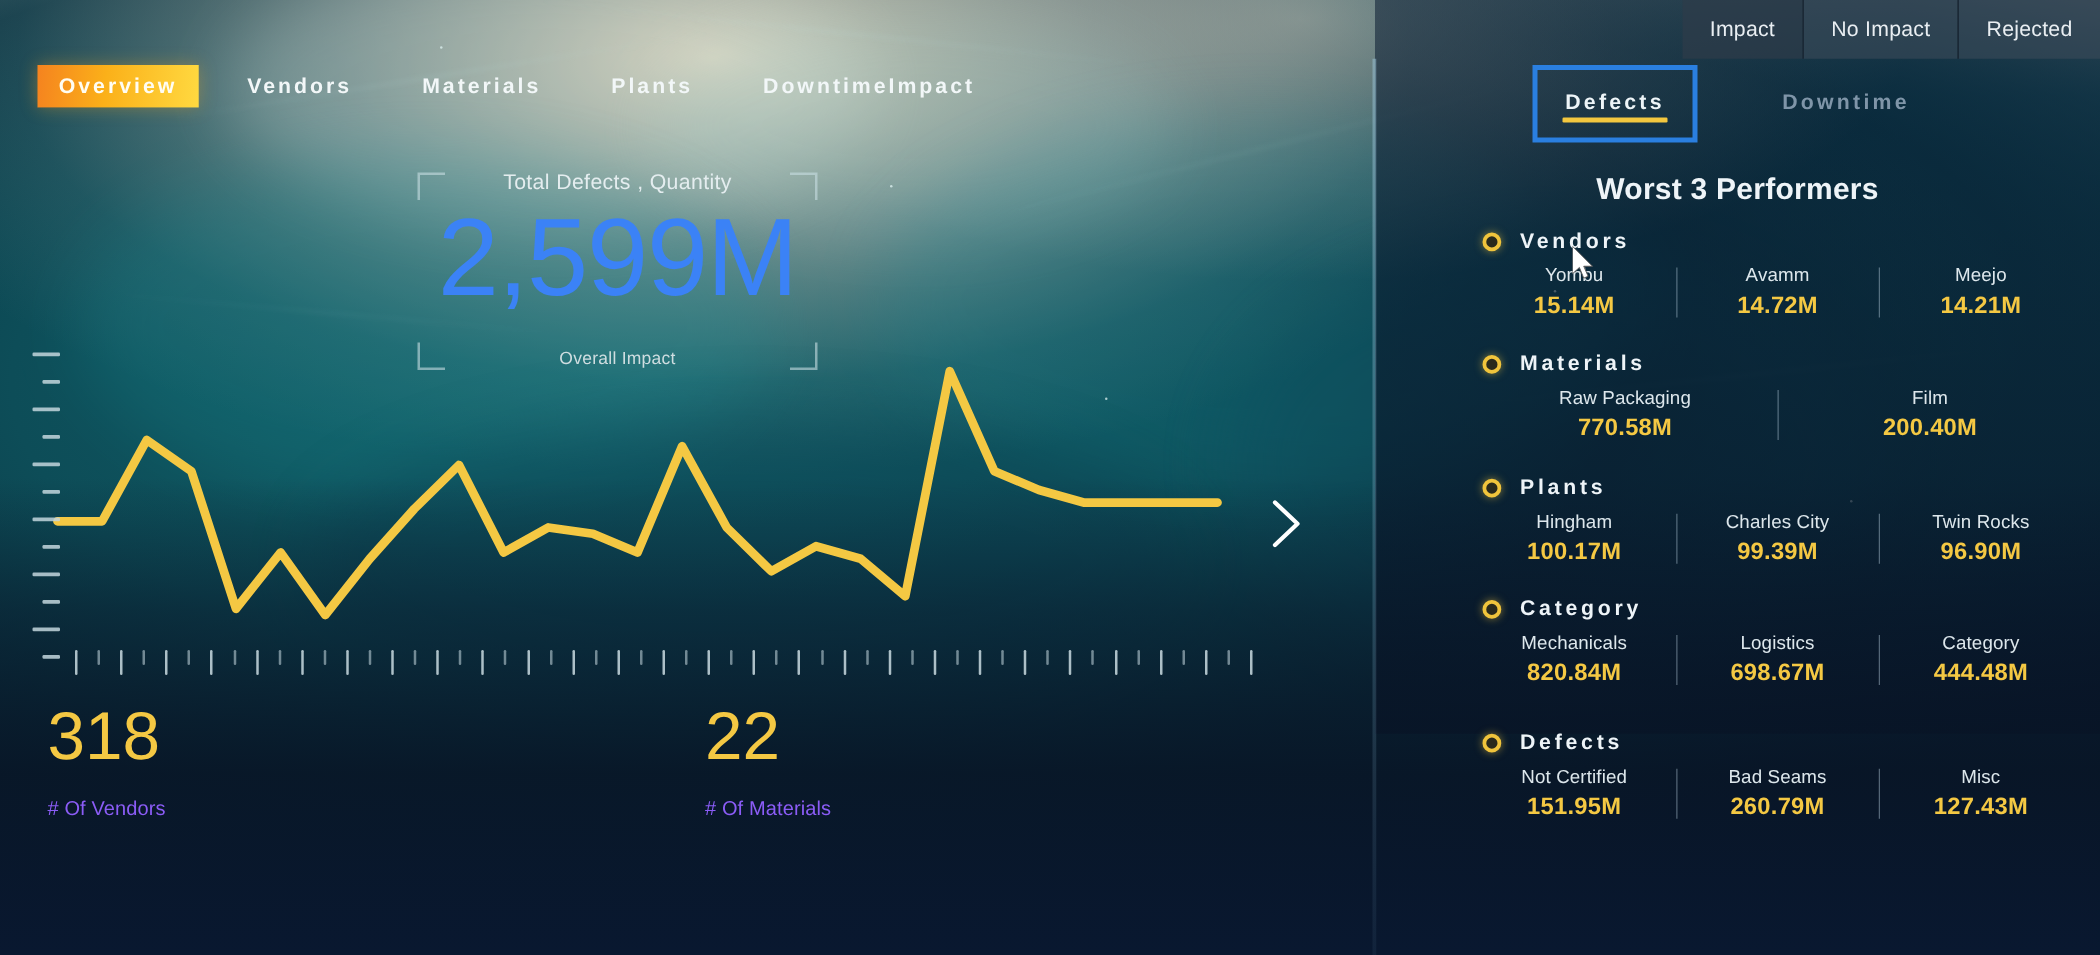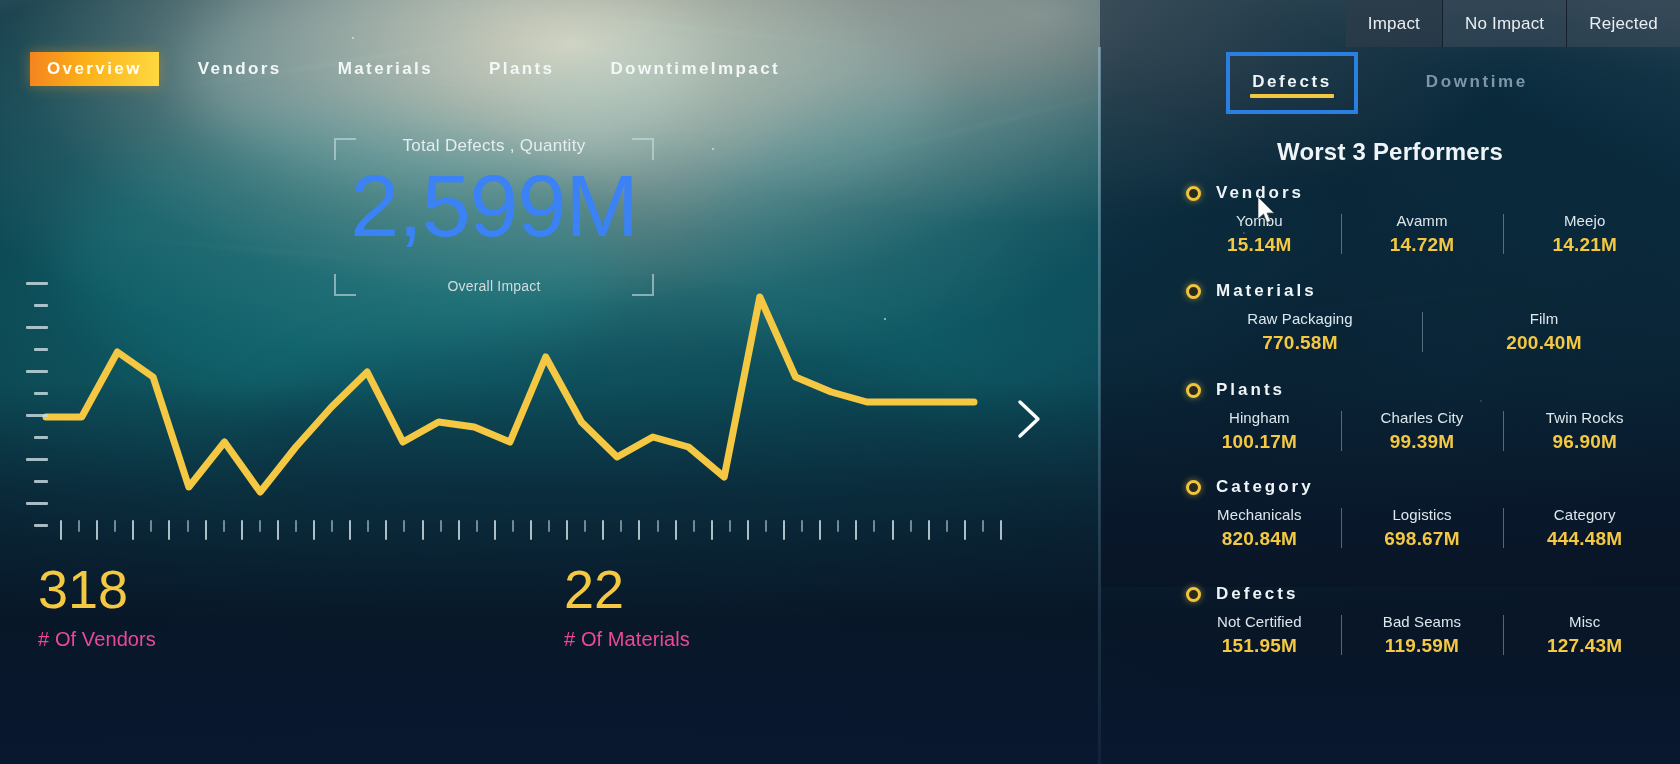--- a/index.html
+++ b/index.html
@@ -113,21 +113,21 @@
     width:34px; height:46px;
   }
 
   
   #bottom-kpis {
     position:absolute; left:0; top:562px; width:1090px; height:110px; z-index:20;
     display:flex;
   }
   .bk { flex:1; padding-left:38px; }
   .bk-value { font-size:54px; line-height:1.02; color:#f4c843; font-weight:400; }
-  .bk-label { font-size:20px; color:#ec4899; margin-top:11px; letter-spacing:.1px; }
+  .bk-label { font-size:16px; color:#8b5cf6; margin-top:22px; letter-spacing:.1px; }
   .bk.c2 { padding-left:0; text-align:left; }
   .bk.c3 { padding-left:0; text-align:center; padding-right:110px; }
 
   
   #right-panel {
     position:absolute; left:1100px; top:0; width:580px; height:587px; z-index:20;
     background:linear-gradient(180deg, rgba(10,28,50,.55) 0%, rgba(9,24,44,.62) 40%, rgba(8,20,38,.78) 100%);
   }
   #panel-divider {
     position:absolute; left:1098px; top:47px; width:3px; height:717px; z-index:21;
@@ -433,21 +433,21 @@
       <span class="bullet"></span>
       <span class="group-title">Defects</span>
     </div>
     <div class="group-row">
       <div class="cell">
         <div class="cell-name">Not Certified</div>
         <div class="cell-val">151.95M</div>
       </div>
       <div class="cell">
         <div class="cell-name">Bad Seams</div>
-        <div class="cell-val">119.59M</div>
+        <div class="cell-val">260.79M</div>
       </div>
       <div class="cell">
         <div class="cell-name">Misc</div>
         <div class="cell-val">127.43M</div>
       </div>
     </div>
   </div>
 
 </div>
 

